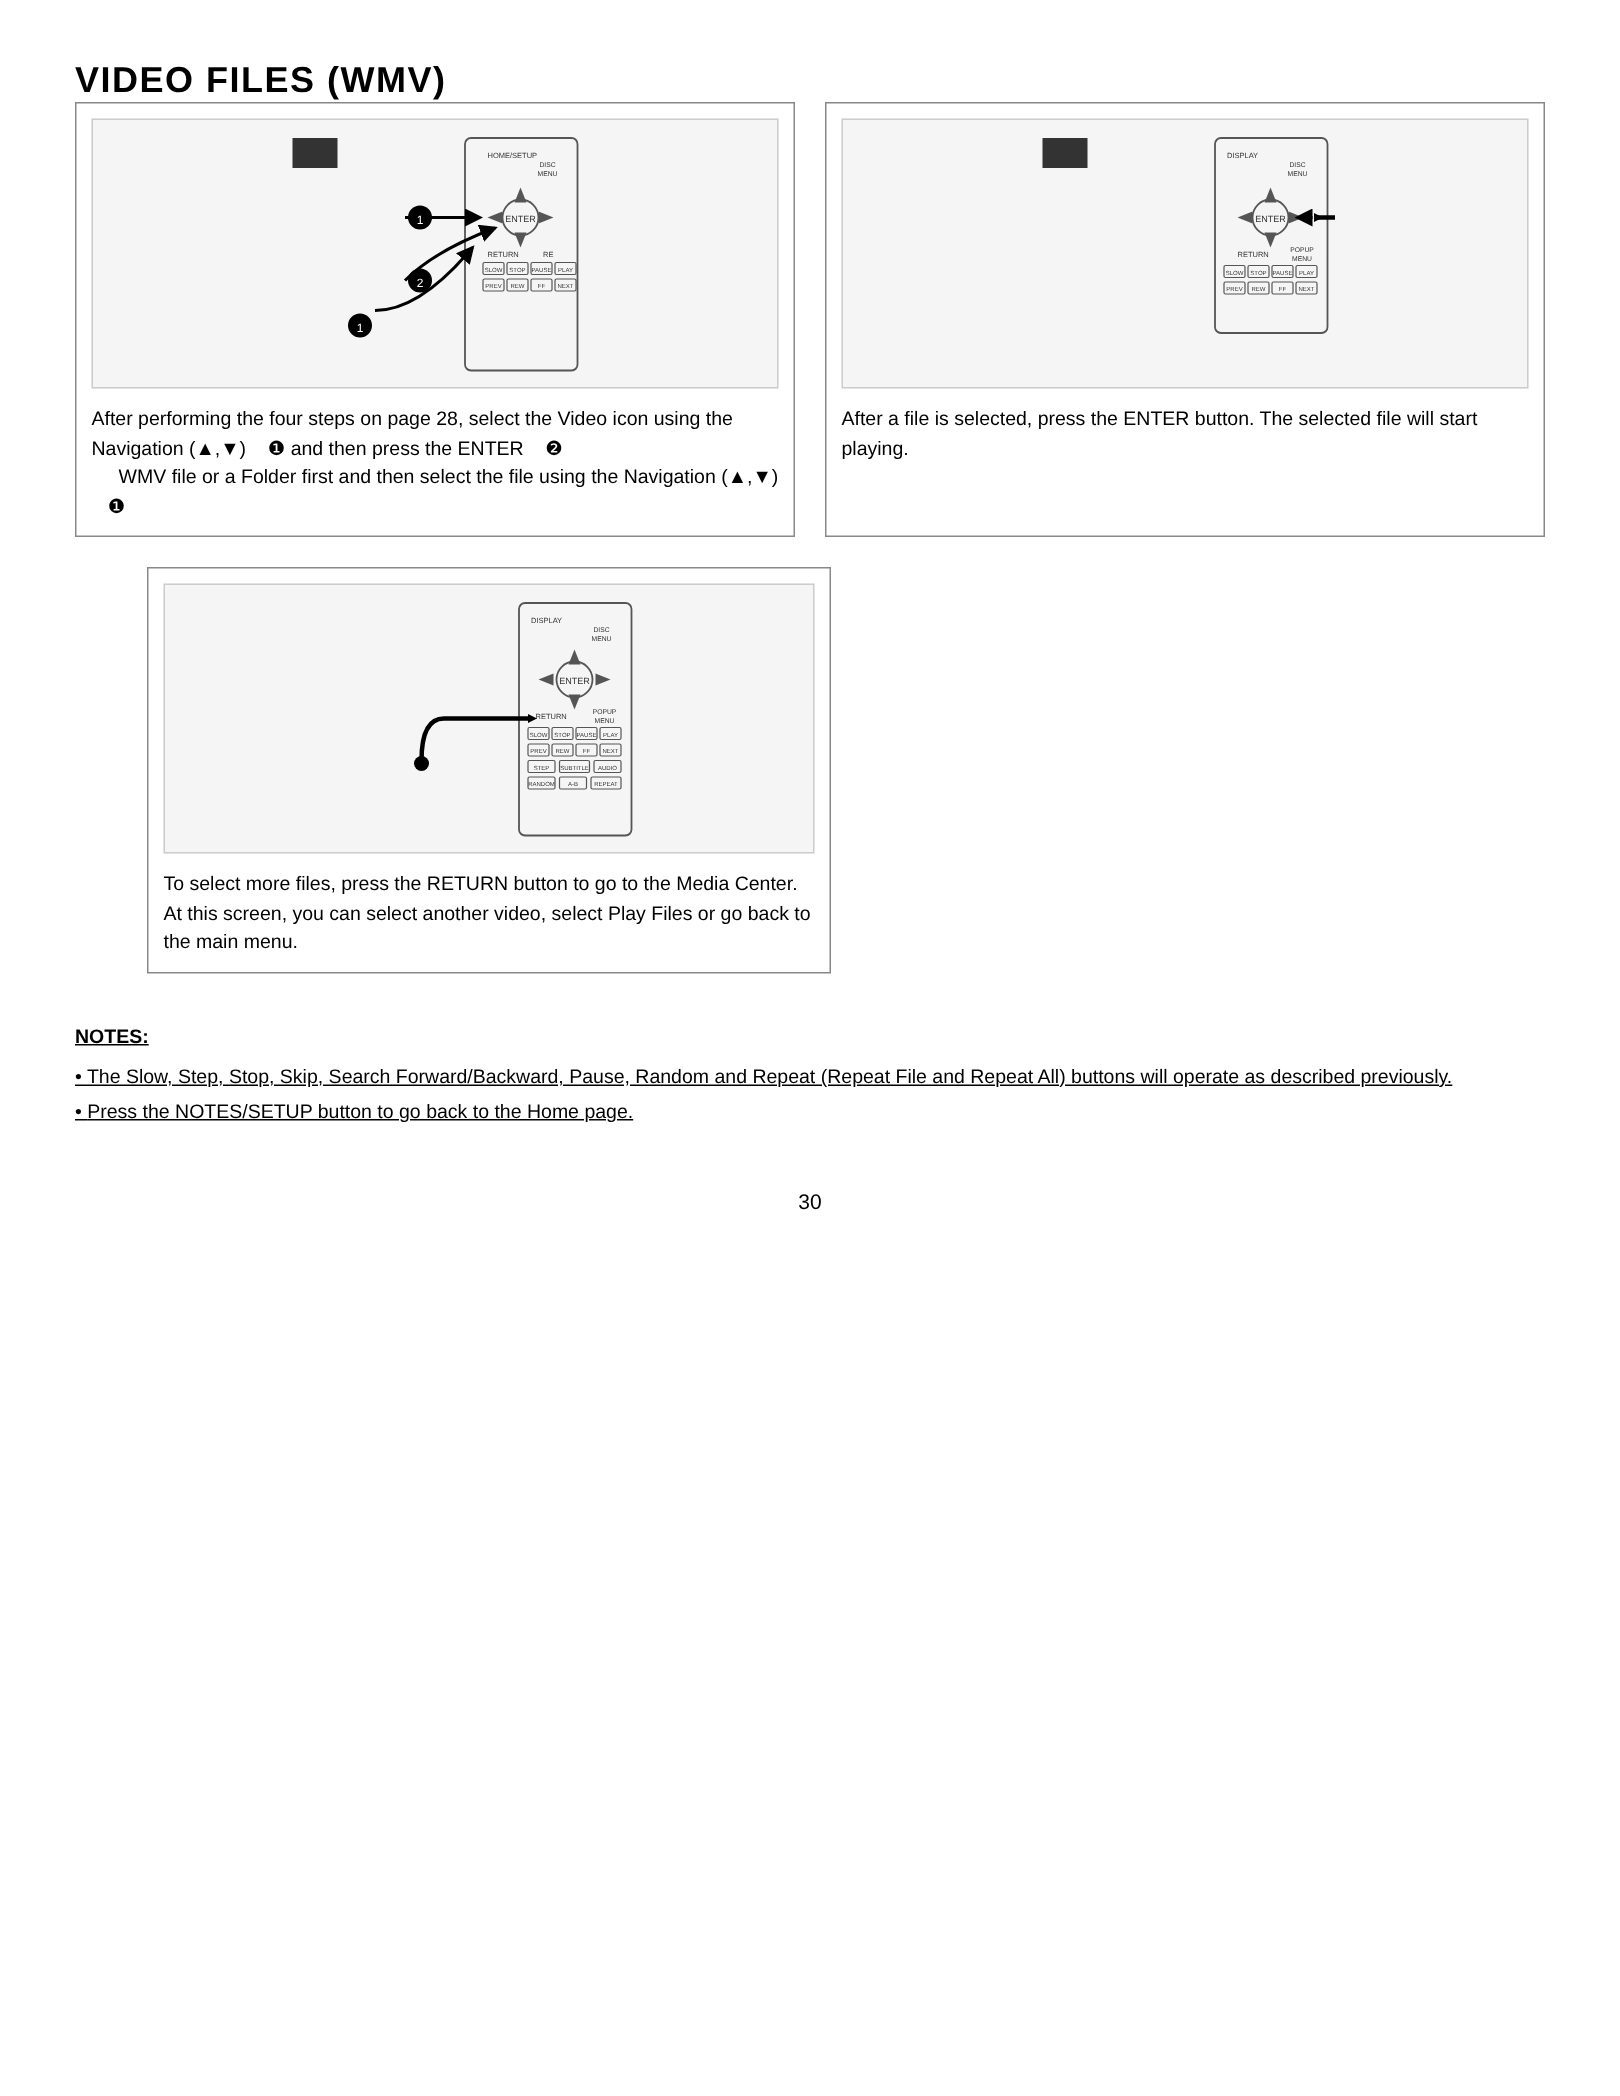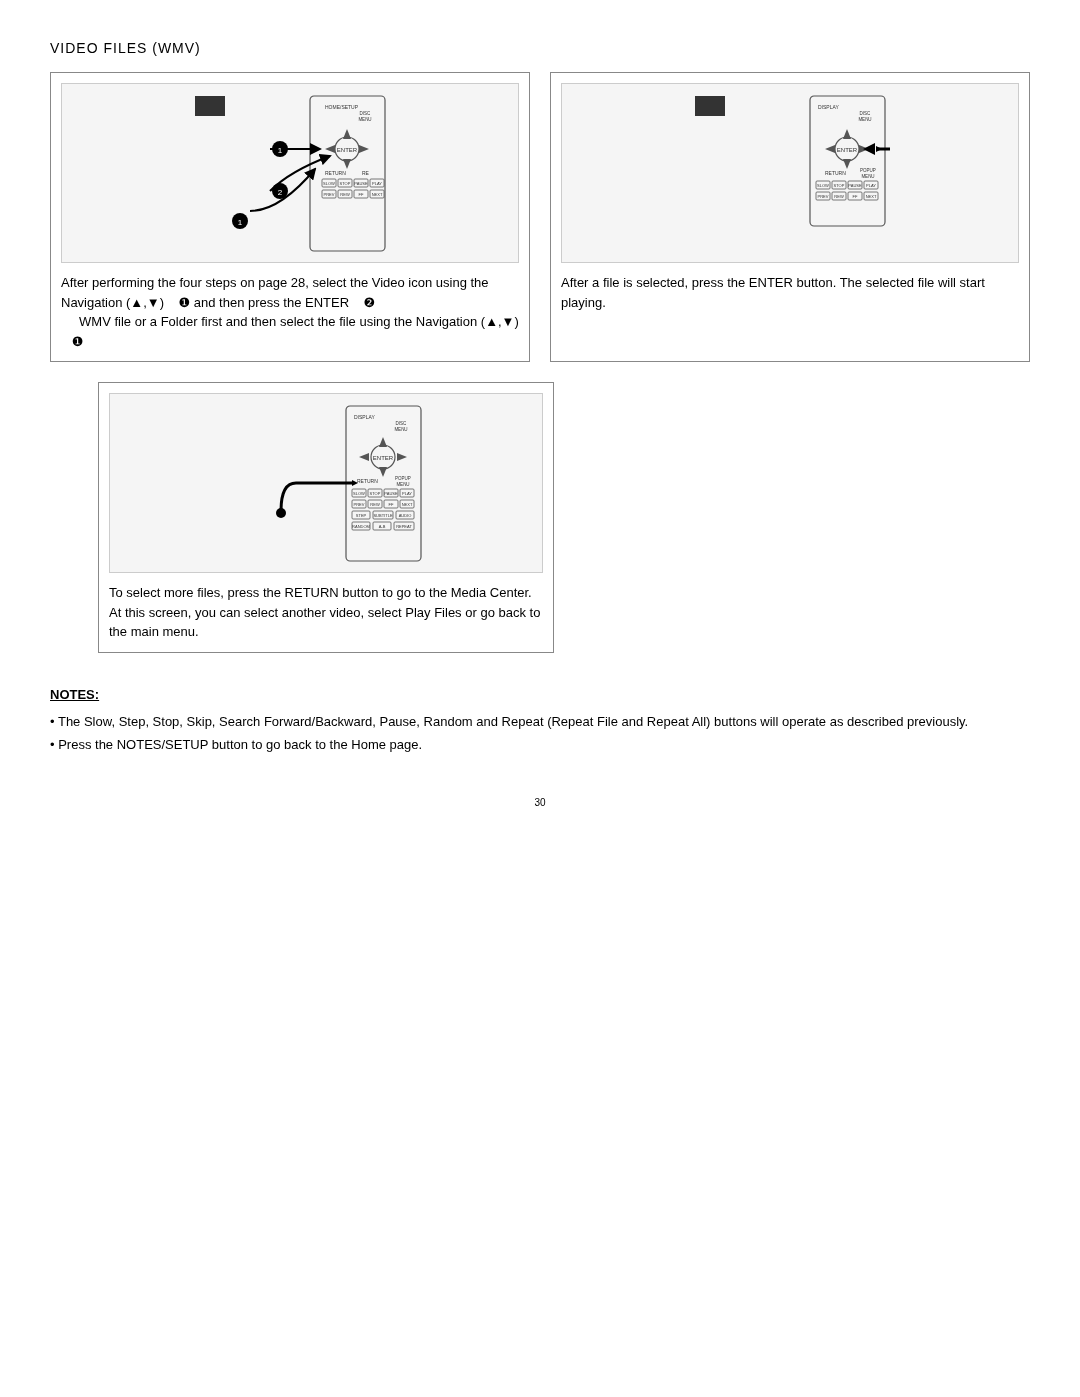--- a/index.html
+++ b/index.html
@@ -6,23 +6,23 @@
     body {
       width: 1080px;
       min-height: 1397px;
       background: #fff;
       font-family: Arial, sans-serif;
       font-size: 14px;
       color: #000;
       padding: 40px 50px;
     }
     h1 {
-      font-size: 14px;
-      font-weight: normal;
-      margin-bottom: 16px;
+      font-size: 24px;
+      font-weight: bold;
+      margin-bottom: 0;
       letter-spacing: 1px;
     }
     .top-row {
       display: flex;
       gap: 20px;
       margin-bottom: 20px;
     }
     .bottom-row {
       display: flex;
       gap: 20px;
@@ -56,28 +56,29 @@
       line-height: 1.8;
     }
     .notes-title {
       font-weight: bold;
       margin-bottom: 4px;
       text-decoration: underline;
     }
     .notes-list {
       list-style: none;
       padding-left: 0;
+      text-decoration: underline;
     }
     .notes-list li::before {
       content: "• ";
     }
     .page-number {
       text-align: center;
       margin-top: 40px;
-      font-size: 10px;
+      font-size: 14px;
     }
   </style>
 </head>
 <body>
 
 <h1>VIDEO FILES (WMV)</h1>
 
 <div class="top-row">
 
   <div class="panel">

